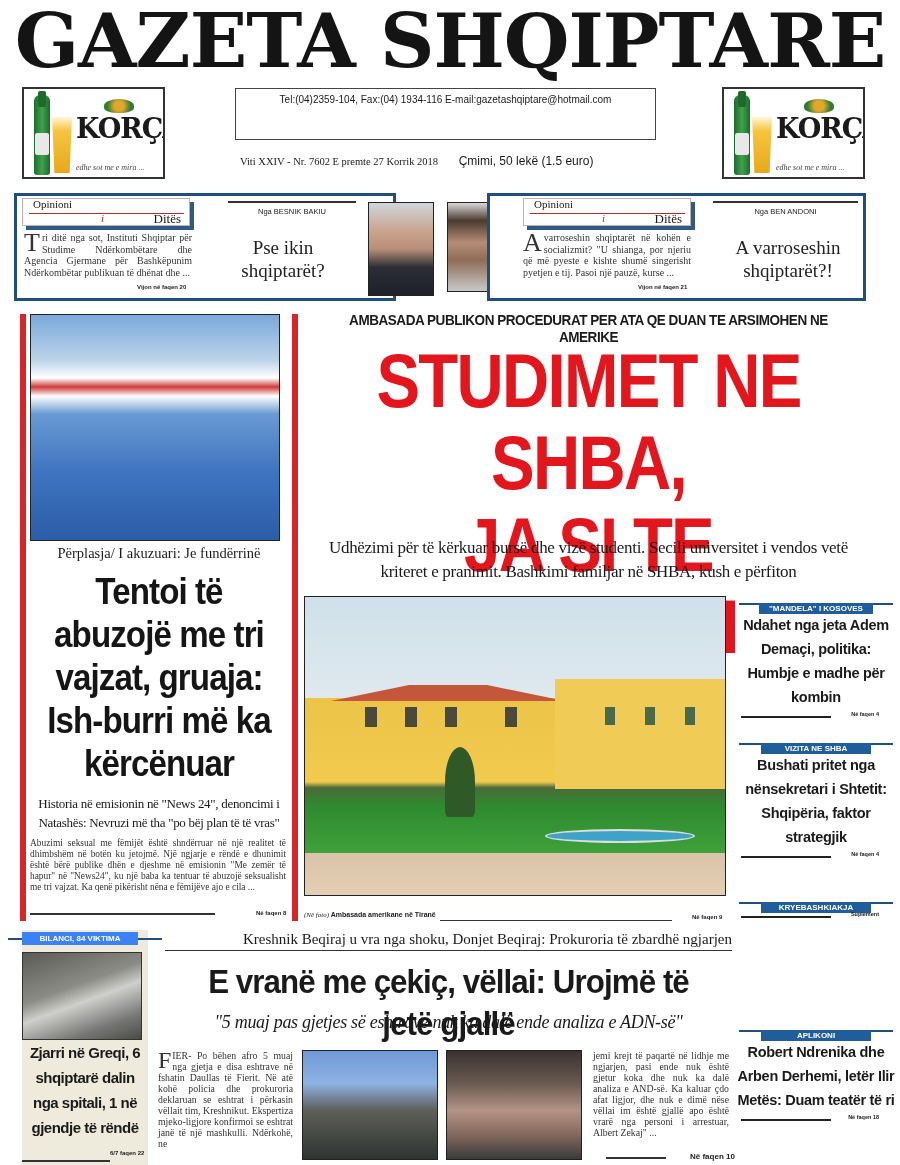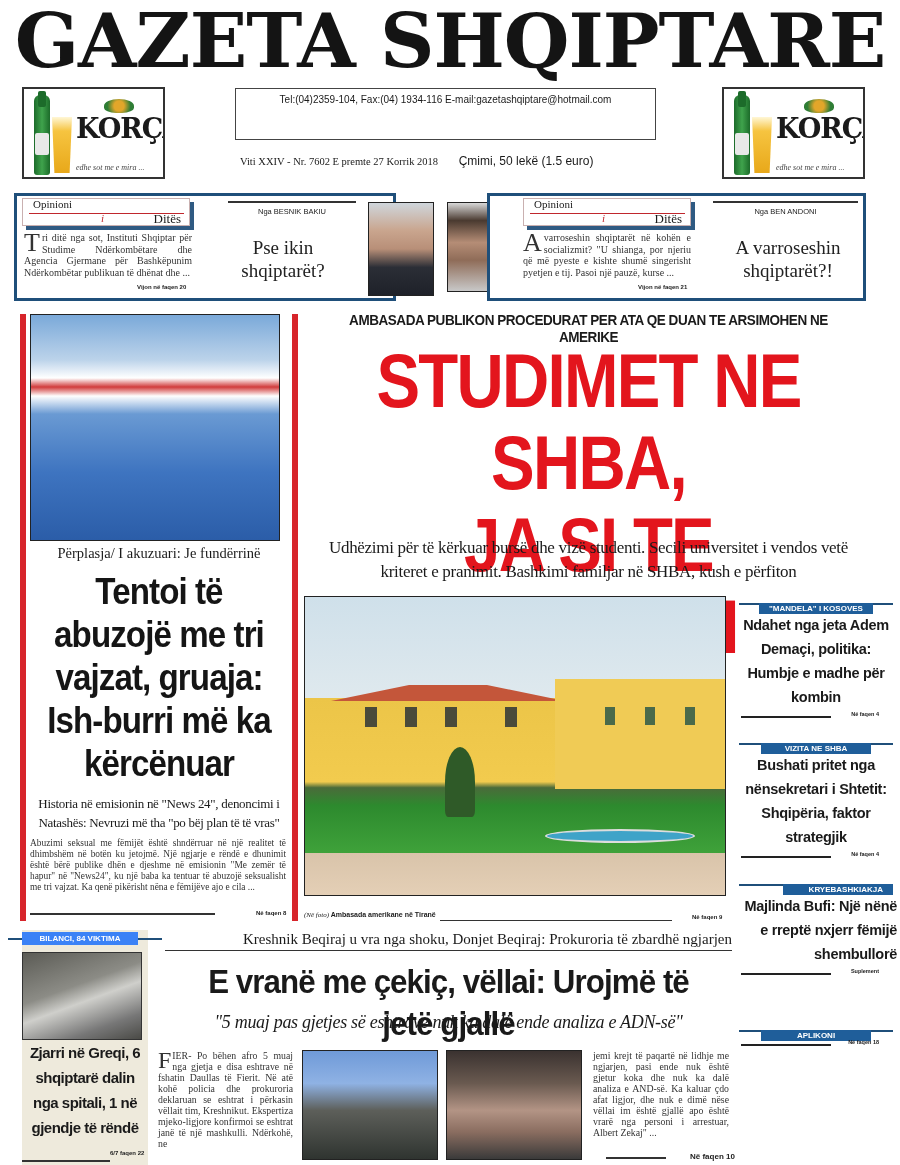--- a/index.html
+++ b/index.html
@@ -196,30 +196,30 @@
     </div>
 </div>
 <div class="abs rcol" style="top:737px;">
   <div class="rtag"><span>VIZITA NE SHBA</span></div>
   <div class="rhead">Bushati pritet nga nënsekretari i Shtetit: Shqipëria, faktor strategjik</div>
   <div class="rfoot">
       <div class="rl"></div>
       <span class="rm">Në faqen 4</span>
     </div>
 </div>
-<div class="abs rcol" style="top:878px;text-align:right;">
+<div class="abs rcol" style="top:896px;">
   <div class="rtag"><span>KRYEBASHKIAKJA</span></div>
-  <div class="rhead">Majlinda Bufi: Një nënë e rreptë nxjerr fëmijë shembullorë</div>
   <div class="rfoot">
       <div class="rl"></div>
       <span class="rm">Suplement</span>
     </div>
 </div>
 <div class="abs rcol" style="top:1024px;">
   <div class="rtag"><span>APLIKONI</span></div>
+  <div class="rhead">Robert Ndrenika dhe Arben Derhemi, letër Ilir Metës: Duam teatër të ri</div>
   <div class="rfoot">
       <div class="rl"></div>
       <span class="rm">Në faqen 18</span>
     </div>
 </div>
 
 <div class="abs firebox"></div>
 <div class="abs firetag">
     <span>BILANCI, 84 VIKTIMA</span>
   </div>

